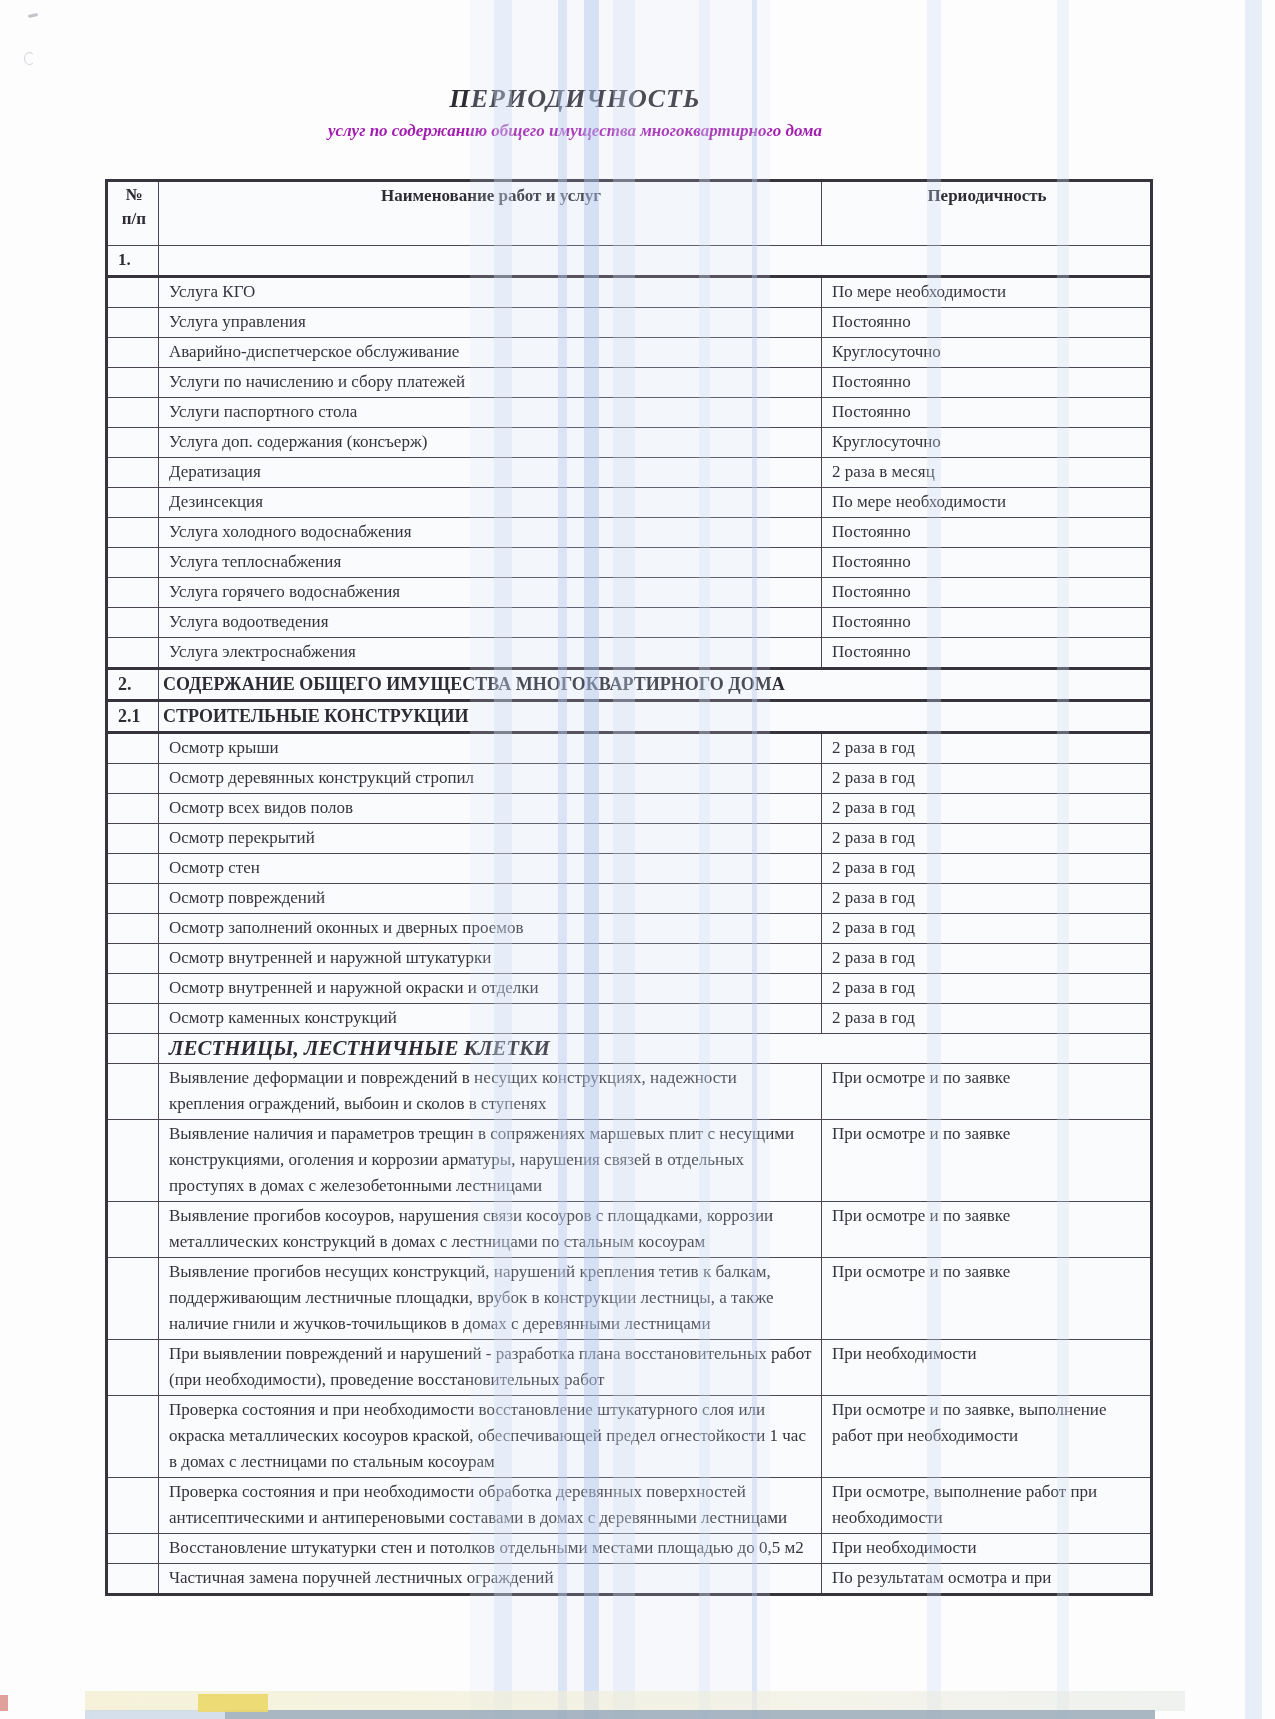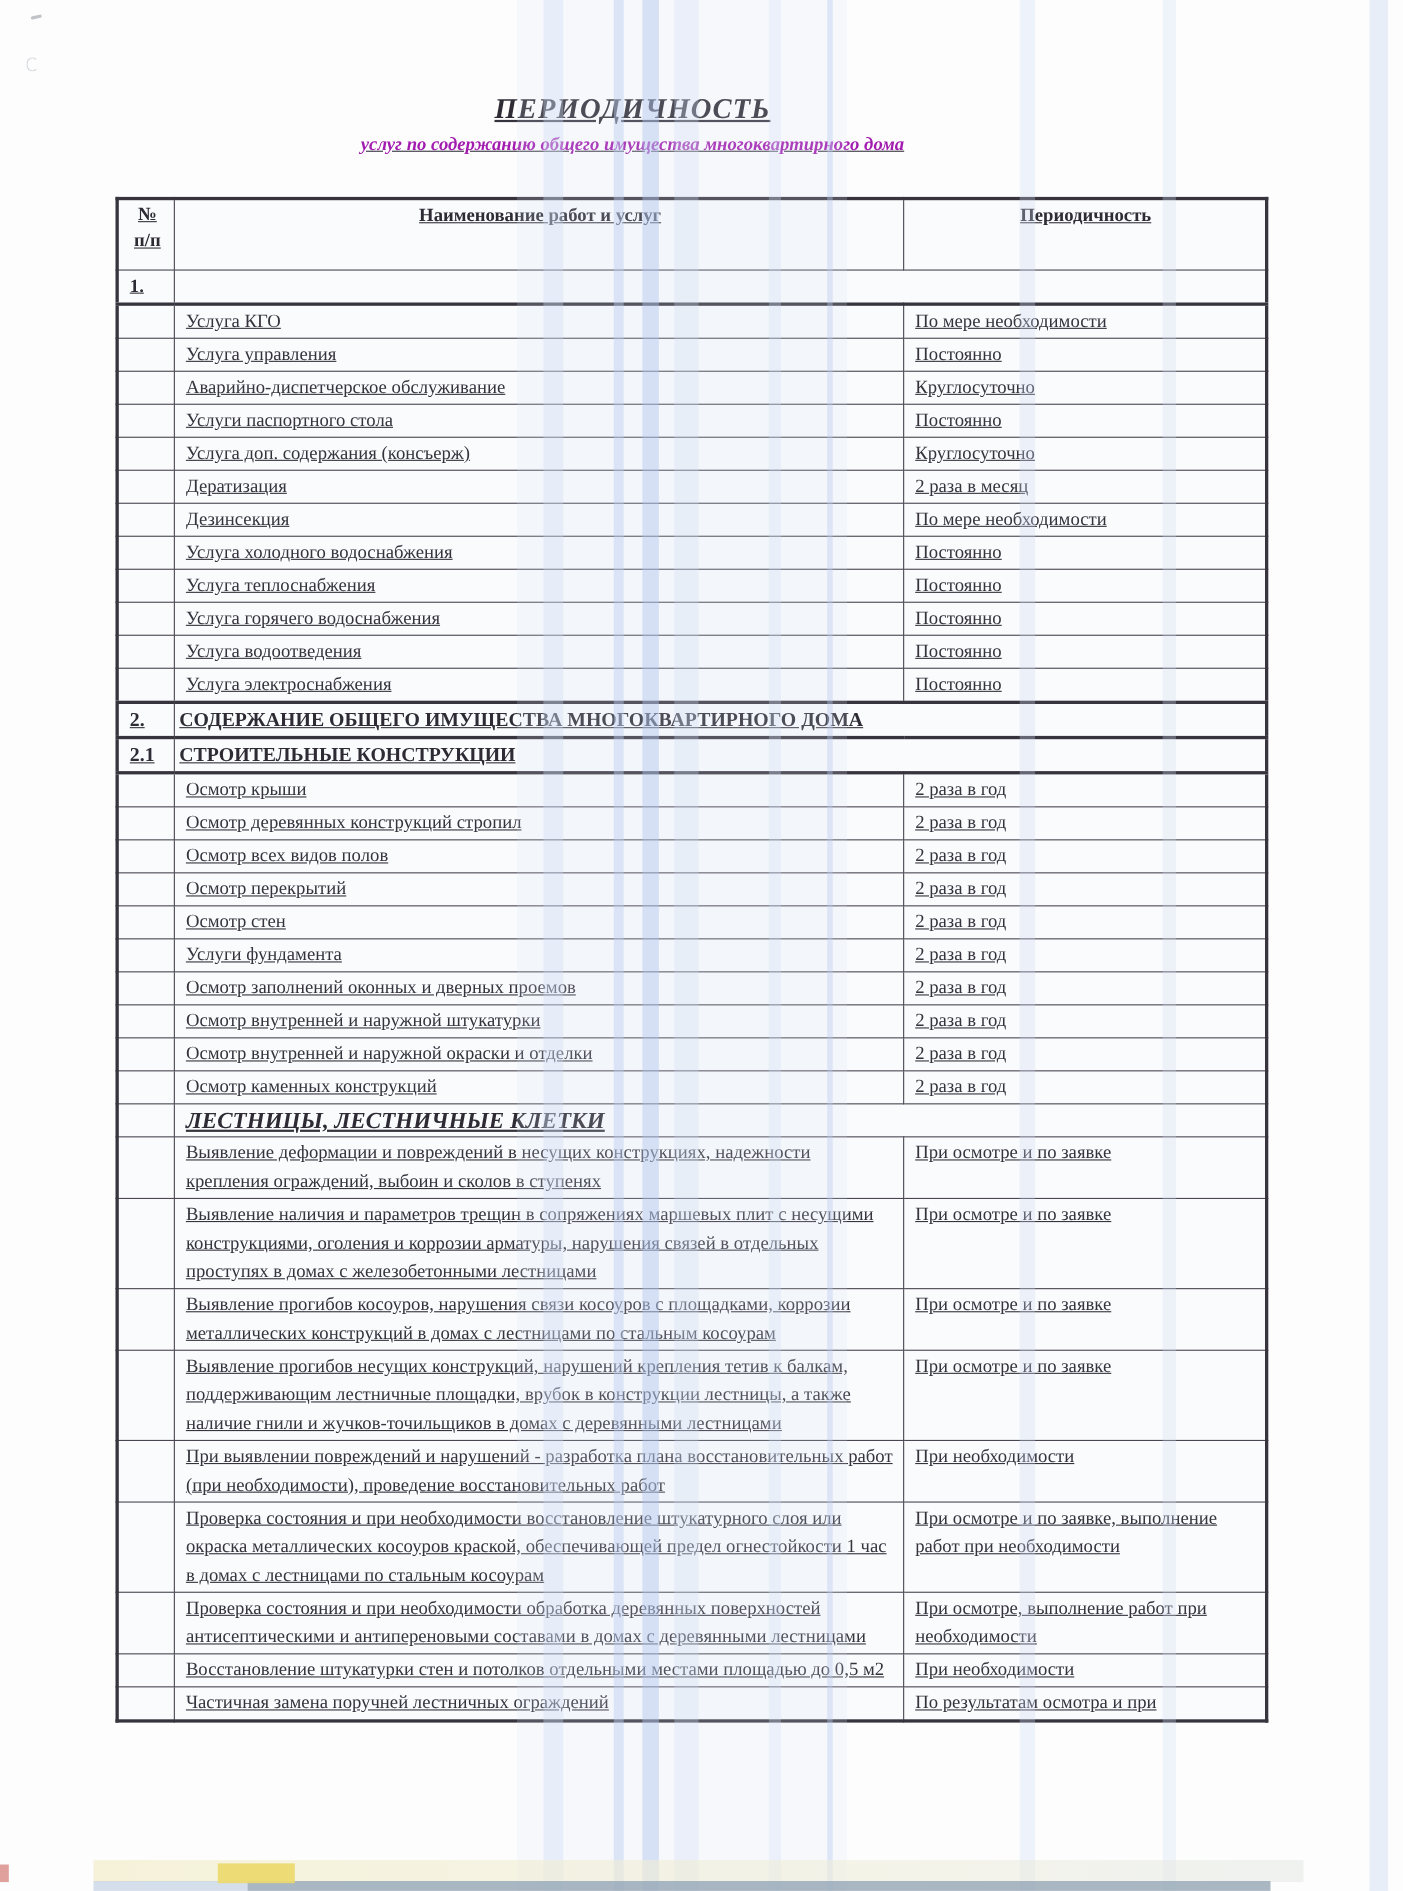--- a/index.html
+++ b/index.html
@@ -13,21 +13,20 @@
     background: #fdfdfe;
     overflow: hidden;
     font-family: "Liberation Serif", serif;
     color: #36333d;
   }
   .page {
     position: relative;
     width: 1275px;
     height: 1719px;
     z-index: 1;
-    text-decoration: underline;
   }
   
   .streak {
     position: absolute;
     top: 0;
     height: 1719px;
     pointer-events: none;
     z-index: 3;
   }
   .s1 { left: 494px; width: 18px; background: rgba(205,220,243,0.35); }
@@ -233,20 +232,25 @@
           <td class="name">Услуга управления</td>
           <td class="period">Постоянно</td>
         </tr>
         <tr>
           <td class="num"></td>
           <td class="name">Аварийно-диспетчерское обслуживание</td>
           <td class="period">Круглосуточно</td>
         </tr>
         <tr>
           <td class="num"></td>
+          <td class="name">Услуги по начислению и сбору платежей</td>
+          <td class="period">Постоянно</td>
+        </tr>
+        <tr>
+          <td class="num"></td>
           <td class="name">Услуги паспортного стола</td>
           <td class="period">Постоянно</td>
         </tr>
         <tr>
           <td class="num"></td>
           <td class="name">Услуга доп. содержания (консъерж)</td>
           <td class="period">Круглосуточно</td>
         </tr>
         <tr>
           <td class="num"></td>
@@ -311,21 +315,21 @@
           <td class="name">Осмотр перекрытий</td>
           <td class="period">2 раза в год</td>
         </tr>
         <tr>
           <td class="num"></td>
           <td class="name">Осмотр стен</td>
           <td class="period">2 раза в год</td>
         </tr>
         <tr>
           <td class="num"></td>
-          <td class="name">Услуги фундамента</td>
+          <td class="name">Осмотр повреждений</td>
           <td class="period">2 раза в год</td>
         </tr>
         <tr>
           <td class="num"></td>
           <td class="name">Осмотр заполнений оконных и дверных  проемов</td>
           <td class="period">2 раза в год</td>
         </tr>
         <tr>
           <td class="num"></td>
           <td class="name">Осмотр внутренней и наружной штукатурки</td>

